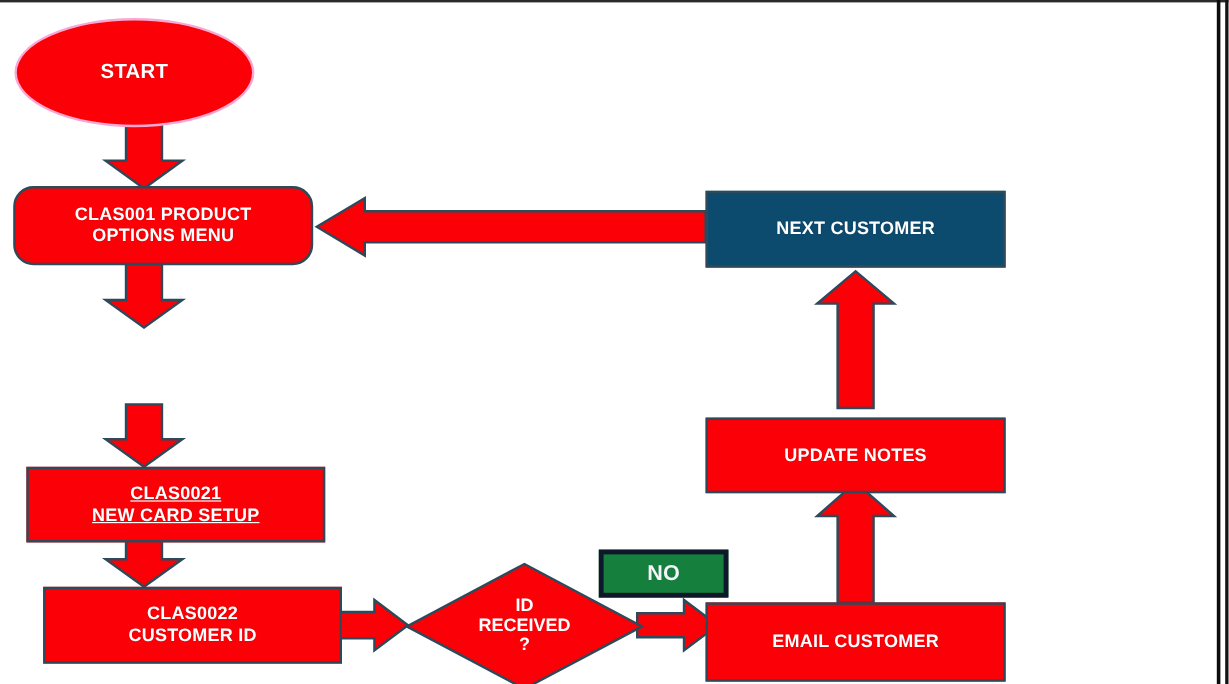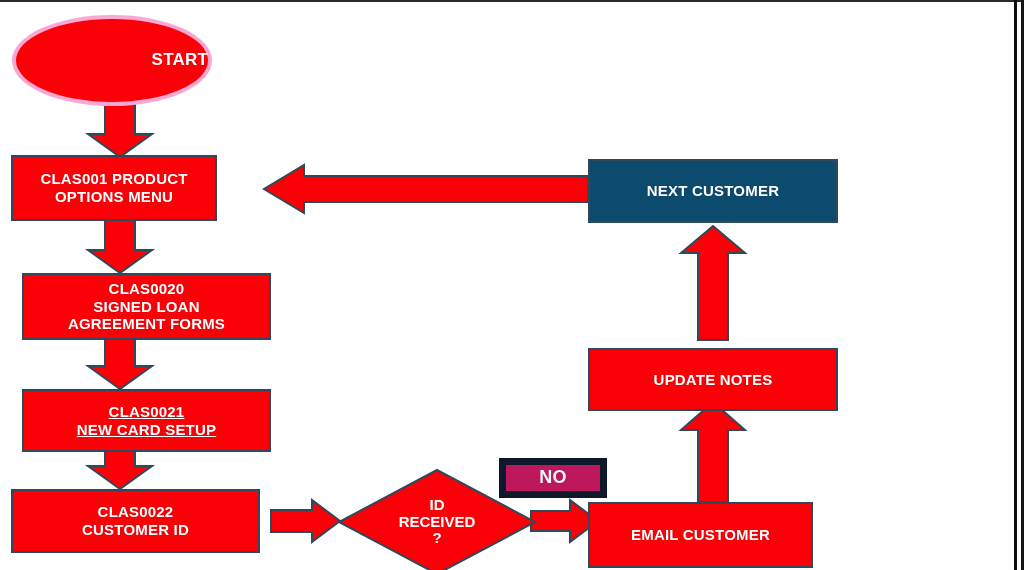--- a/index.html
+++ b/index.html
@@ -58,31 +58,30 @@
     font-weight: bold;
     letter-spacing: 0.2px;
     line-height: 1.18;
     border: 2px solid #2e4a5a;
     background: #fb0007;
     text-shadow: 0 0 1px rgba(0,0,0,0.25);
   }
 
   .node.terminator {
     border-radius: 50%;
-    border: 4px solid #f9a8d4;
-    text-align: right;
+    border: 2px solid #f9a8d4;
   }
 
   .node.cyan {
     background: #0c4a6e;
   }
 
   .node.label-box {
-    background: #be185d;
-    border: 7px solid #0f172a;
+    background: #15803d;
+    border: 4px solid #0f172a;
     color: #f2f6f8;
     font-weight: bold;
   }
 
   .node .txt {
     display: block;
     width: 100%;
     white-space: pre-line;
   }
 
@@ -160,55 +159,50 @@
 
     <polygon class="arrow-body" points="698,340 698,253 681,253 713,226 745,253 728,253 728,340"></polygon>
 
     <polygon class="arrow-body" points="588,176 304,176 304,165 264,189 304,213 304,202 588,202"></polygon>
   </svg>
 
   <div class="node terminator fs-start" style="left:12px; top:15px; width:200px; height:91px;">
     <span class="txt">START</span>
   </div>
 
-  <div class="node fs-box" style="left:11px; top:155px; width:206px; height:66px;">
+  <div class="node fs-box" style="left:11px; top:155px; width:250px; height:66px;border-radius:17px;">
     <span class="txt">CLAS001 PRODUCT
 OPTIONS MENU</span>
   </div>
 
-  <div class="node fs-box" style="left:22px; top:273px; width:249px; height:67px;">
-    <span class="txt">CLAS0020
-SIGNED LOAN
-AGREEMENT FORMS</span>
-  </div>
 
   <div class="node fs-box" style="left:22px; top:389px; width:249px; height:63px;text-decoration:underline;">
     <span class="txt">CLAS0021
 NEW CARD SETUP</span>
   </div>
 
-  <div class="node fs-box" style="left:11px; top:489px; width:249px; height:64px;">
+  <div class="node fs-box" style="left:36px; top:489px; width:249px; height:64px;">
     <span class="txt">CLAS0022
 CUSTOMER ID</span>
   </div>
 
   <div class="diamond-wrap" style="left:337px; top:468px; width:200px; height:108px;">
     <svg width="200" height="108" viewBox="0 0 200 108">
       <polygon points="100,2 198,54 100,106 2,54" fill="#fb0007" stroke="#2e4a5a" stroke-width="2" stroke-linejoin="miter"></polygon>
     </svg>
     <div class="diamond-label fs-dia">ID
 RECEIVED
 ?</div>
   </div>
 
   <div class="node label-box fs-label" style="left:499px; top:458px; width:108px; height:40px;">
     <span class="txt">NO</span>
   </div>
 
-  <div class="node fs-box" style="left:588px; top:502px; width:225px; height:66px;">
+  <div class="node fs-box" style="left:588px; top:502px; width:250px; height:66px;">
     <span class="txt">EMAIL CUSTOMER</span>
   </div>
 
   <div class="node fs-box" style="left:588px; top:348px; width:250px; height:63px;">
     <span class="txt">UPDATE NOTES</span>
   </div>
 
   <div class="node cyan fs-box" style="left:588px; top:159px; width:250px; height:64px;">
     <span class="txt">NEXT CUSTOMER</span>
   </div>

